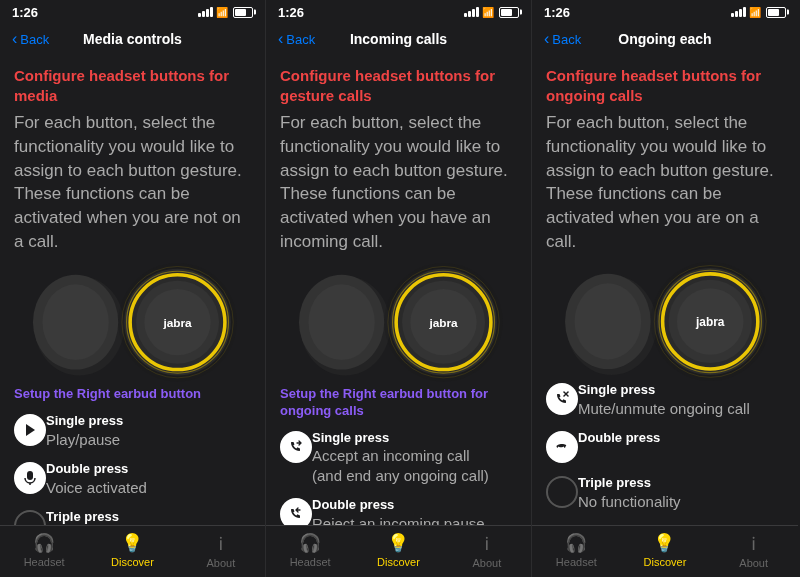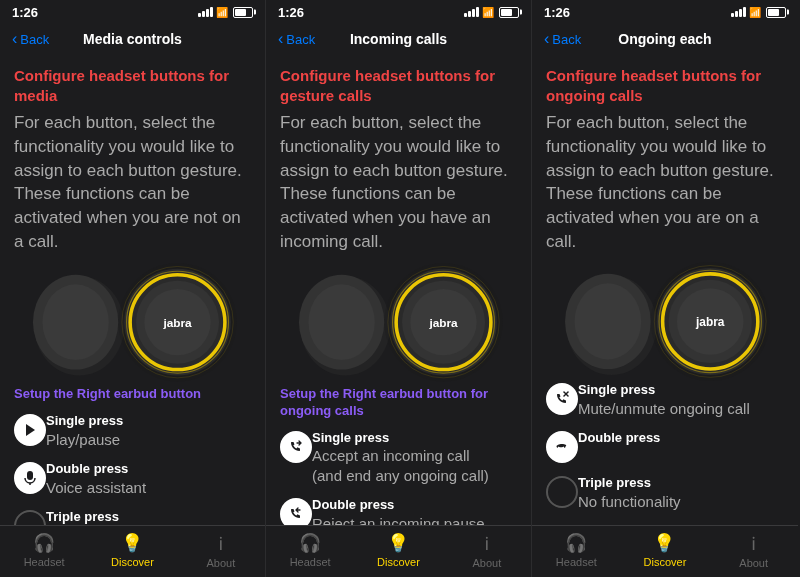--- a/index.html
+++ b/index.html
@@ -301,21 +301,21 @@
         <div class="btn-item">
           <div class="btn-icon filled">
             <svg viewBox="0 0 16 16" fill="none" xmlns="http://www.w3.org/2000/svg">
       <rect x="5" y="1" width="6" height="9" rx="3" fill="#1c1c1e"></rect>
       <path d="M3 8c0 2.8 2.2 5 5 5s5-2.2 5-5" stroke="#1c1c1e" stroke-width="1.5" fill="none"></path>
       <line x1="8" y1="13" x2="8" y2="15" stroke="#1c1c1e" stroke-width="1.5"></line>
     </svg>
           </div>
           <div class="btn-info">
             <div class="btn-label">Double press</div>
-            <div class="btn-value">Voice assistant</div>
+            <div class="btn-value">Voice activated</div>
           </div>
         </div>
 
         <div class="btn-item">
           <div class="btn-icon ">
             
           </div>
           <div class="btn-info">
             <div class="btn-label">Triple press</div>
             <div class="btn-value">No functionality</div>

